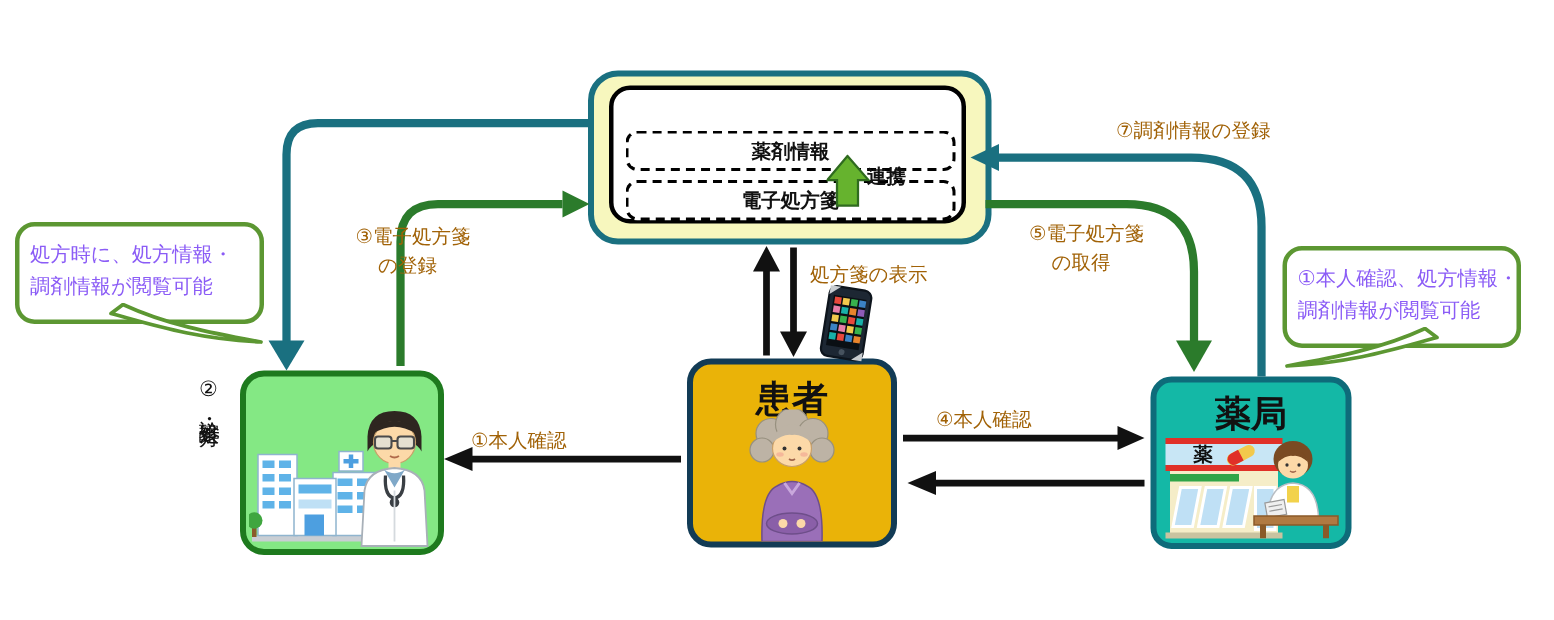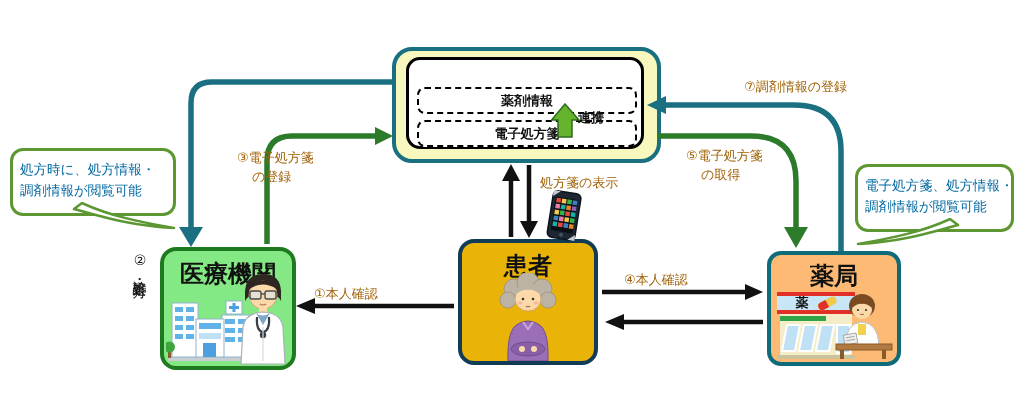--- a/index.html
+++ b/index.html
@@ -28,34 +28,34 @@
   .module1{top:27px;}
   .module2{top:60px;}
   .link-arrow-svg{position:absolute;left:155px;top:52px;z-index:3;}
   .link-label{position:absolute;left:182px;top:58px;font-size:13px;font-weight:bold;z-index:3;}
   
   .connectors{position:absolute;left:0;top:0;z-index:2;}
   
   .node-box{position:absolute;border-radius:16px;z-index:3;}
   .medical-box{left:160px;top:247px;width:128px;height:115px;background:#84E884;border:4px solid #1E7A1E;}
   .patient-box{left:458px;top:239px;width:132px;height:118px;background:#eab308;border:4px solid #123B55;}
-  .pharmacy-box{left:767px;top:251px;width:126px;height:107px;background:#fdba74;border:4px solid #0E6B7A;border-radius:14px;}
+  .pharmacy-box{left:767px;top:251px;width:126px;height:107px;background:#14b8a6;border:4px solid #0E6B7A;border-radius:14px;}
   .box-label{position:absolute;left:0;top:7px;width:100%;text-align:center;font-size:24px;font-weight:bold;white-space:nowrap;}
   .illus{position:absolute;}
   
   .lbl{position:absolute;font-size:13px;color:#a16207;white-space:nowrap;z-index:6;line-height:19px;}
   .lbl .indent{padding-left:15px;}
   .v-label{
     position:absolute;left:131px;top:252px;height:104px;z-index:6;
     writing-mode:vertical-rl;text-orientation:upright;font-size:14px;letter-spacing:1px;
   }
   
   .bubble{
     position:absolute;background:#fff;border:3px solid #5C9732;border-radius:13px;
-    font-size:13.5px;line-height:21px;padding:8px 7px;z-index:7;color:#0369a1;white-space:nowrap;
+    font-size:13.5px;line-height:21px;padding:8px 7px;z-index:7;color:#8b5cf6;white-space:nowrap;
   }
   .bubble-left{left:10px;top:148px;width:146px;height:46px;}
   .bubble-right{left:855px;top:164px;width:139px;height:46px;}
   .tail{position:absolute;z-index:8;}
   .phone{position:absolute;left:542px;top:190px;z-index:6;}
 </style>
 </head>
 <body>
 
 <div class="canvas">
@@ -112,21 +112,20 @@
       <polygon points="763,292 745,284 745,300" fill="#111"></polygon>
     </g>
 
     <g>
       <path d="M763,322 H622" fill="none" stroke="#111" stroke-width="4.5"></path>
       <polygon points="605,322 624,314 624,330" fill="#111"></polygon>
     </g>
   </svg>
 
   <div class="node-box medical-box">
-    <div class="box-label">医療機関</div>
     <svg class="illus" style="left:2px;top:40px" width="88" height="74" viewBox="0 0 88 74">
       <rect x="2" y="66" width="84" height="4" fill="#C9CED3"></rect>
       <rect x="6" y="12" width="26" height="54" fill="#FFFFFF" stroke="#8FB4CE"></rect>
       <rect x="9" y="16" width="8" height="5" fill="#5FB3E8"></rect>
         <rect x="20" y="16" width="8" height="5" fill="#5FB3E8"></rect>
       <rect x="9" y="25" width="8" height="5" fill="#5FB3E8"></rect>
         <rect x="20" y="25" width="8" height="5" fill="#5FB3E8"></rect>
       <rect x="9" y="34" width="8" height="5" fill="#5FB3E8"></rect>
         <rect x="20" y="34" width="8" height="5" fill="#5FB3E8"></rect>
       <rect x="9" y="43" width="8" height="5" fill="#5FB3E8"></rect>
@@ -285,20 +284,20 @@
 
   <div class="bubble bubble-left">
     <div>処方時に、処方情報・</div>
     <div>調剤情報が閲覧可能</div>
   </div>
   <svg class="tail" style="left:70px;top:202px" width="110" height="32">
     <path d="M12,1 C40,14 70,20 104,26 C60,24 30,14 4,7 Z" fill="#fff" stroke="#5C9732" stroke-width="2.5" stroke-linejoin="round"></path>
   </svg>
 
   <div class="bubble bubble-right">
-    <div>電子処方箋、処方情報・</div>
+    <div>①本人確認、処方情報・</div>
     <div>調剤情報が閲覧可能</div>
   </div>
   <svg class="tail" style="left:852px;top:218px" width="110" height="32">
     <path d="M98,1 C70,14 40,20 6,26 C50,24 80,14 106,7 Z" fill="#fff" stroke="#5C9732" stroke-width="2.5" stroke-linejoin="round"></path>
   </svg>
 
 </div>
 
 </body></html>

